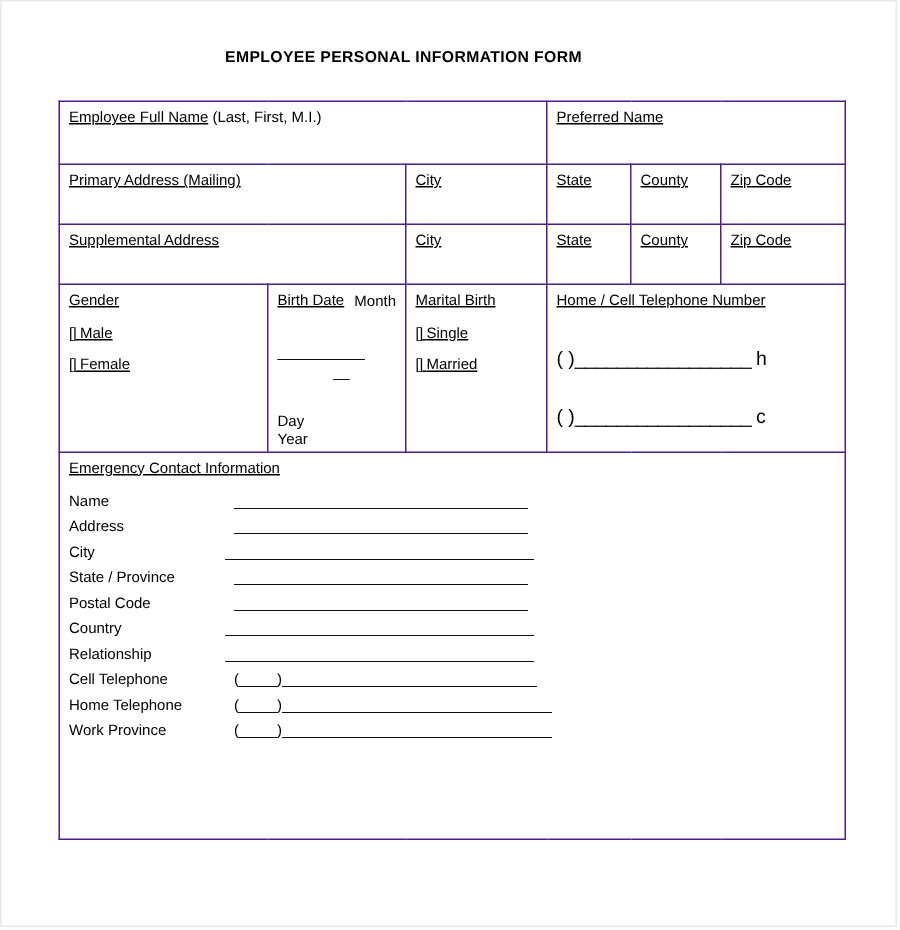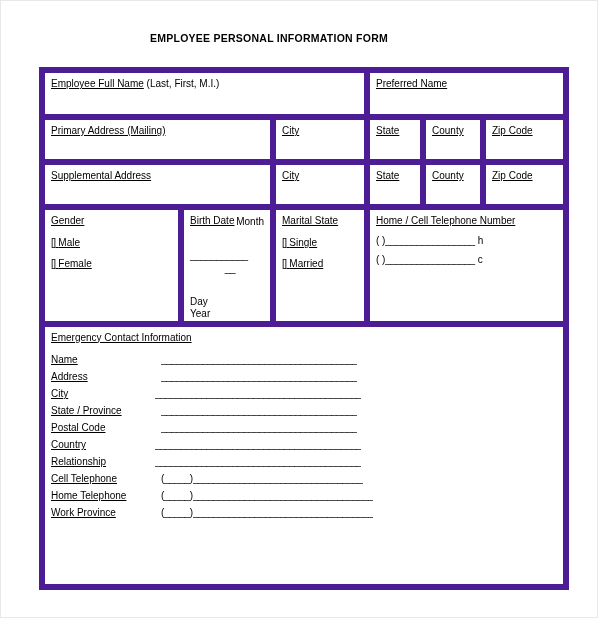--- a/index.html
+++ b/index.html
@@ -34,21 +34,21 @@
   }
   .form-table {
     position: absolute;
     left: 38px;
     top: 66px;
     width: 524px;
     border-collapse: collapse;
     table-layout: fixed;
   }
   .form-table td {
-    border: 6px solid #4c1d95;
+    border: 1px solid #4c1d95;
     vertical-align: top;
     padding: 5px 0 0 6px;
     font-size: 10px;
     line-height: 1.25;
   }
   .u {
     text-decoration: underline;
   }
   .cell-tall { height: 36px; }
   .cell-mid  { height: 34px; }
@@ -81,22 +81,22 @@
     position: absolute;
     right: 6px;
     top: 6px;
     font-size: 10px;
   }
   .bd-day { margin-top: 20px; font-size: 10px; }
   .bd-year { font-size: 10px; }
 
   
   .ph-row {
-    margin-top: 7px;
-    font-size: 10px;
+    margin-top: 23px;
+    font-size: 13px;
     white-space: nowrap;
     letter-spacing: -0.2px;
   }
   .ph-row .paren { letter-spacing: 0; }
   .ph-row .dash { letter-spacing: -0.3px; }
   .ph-row .suffix { margin-left: 3px; }
 
   
   .emerg-cell { height: 252px; padding-top: 6px; }
   .emerg-title {
@@ -110,21 +110,20 @@
     display: flex;
     align-items: baseline;
     height: 17px;
     font-size: 10px;
     white-space: nowrap;
   }
   .emerg-label {
     width: 110px;
     flex: 0 0 110px;
     font-size: 10px;
-    text-decoration: underline;
   }
   .emerg-line {
     font-size: 10px;
     letter-spacing: -0.4px;
     overflow: hidden;
   }
   .emerg-paren {
     font-size: 10px;
     letter-spacing: -0.4px;
     text-decoration: none;
@@ -215,21 +214,21 @@
       <td class="cell-box" style="position:relative;">
         <span class="u">Birth Date</span>
         <div class="bd-line1">___________</div>
         <div class="bd-line2">__</div>
         <div class="bd-month">Month</div>
         <div class="bd-day">Day</div>
         <div class="bd-year">Year</div>
       </td>
 
       <td class="cell-box">
-        <span class="u">Marital State</span>
+        <span class="u">Marital Birth</span>
         <div class="opt">
           <span class="box">[]</span>
           <span>Single</span>
         </div>
         <div class="opt">
           <span class="box">[]</span>
           <span>Married</span>
         </div>
       </td>
 

